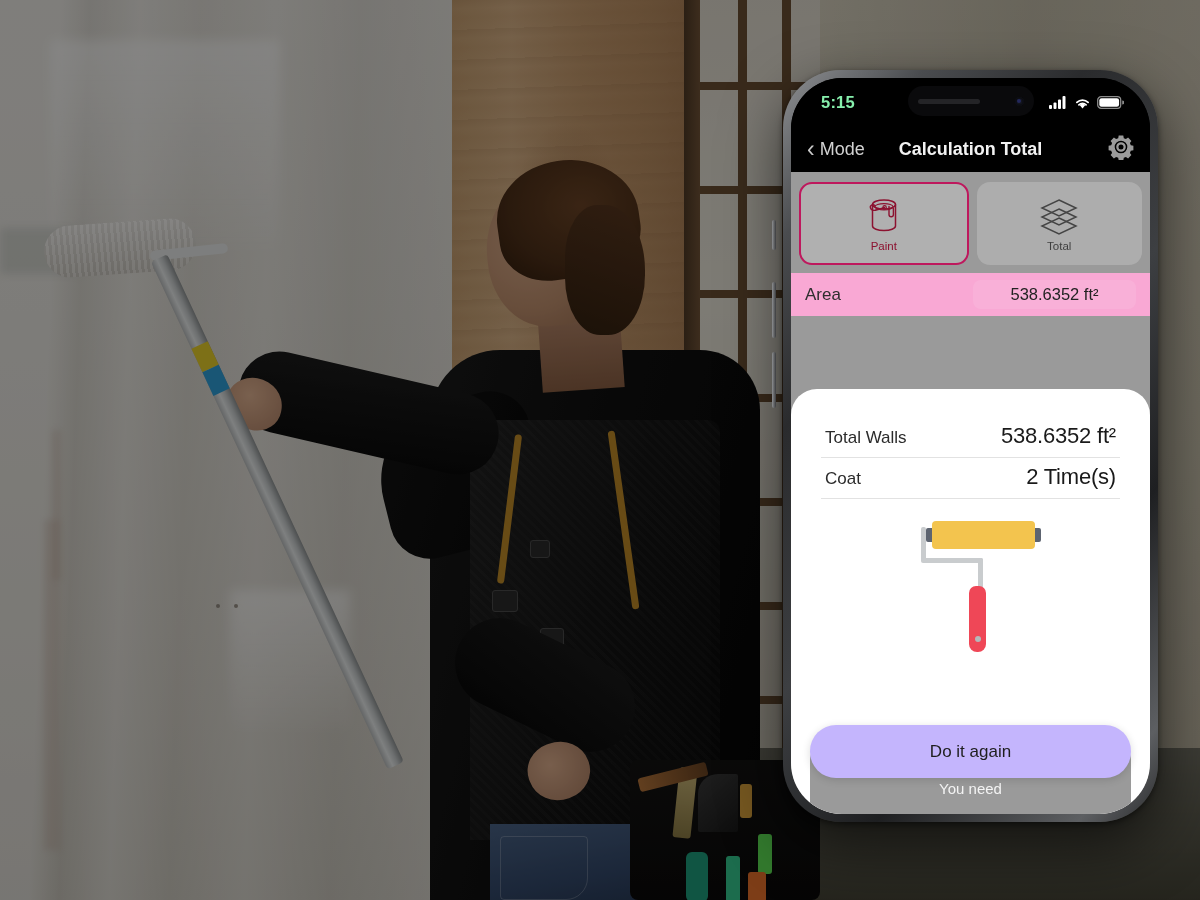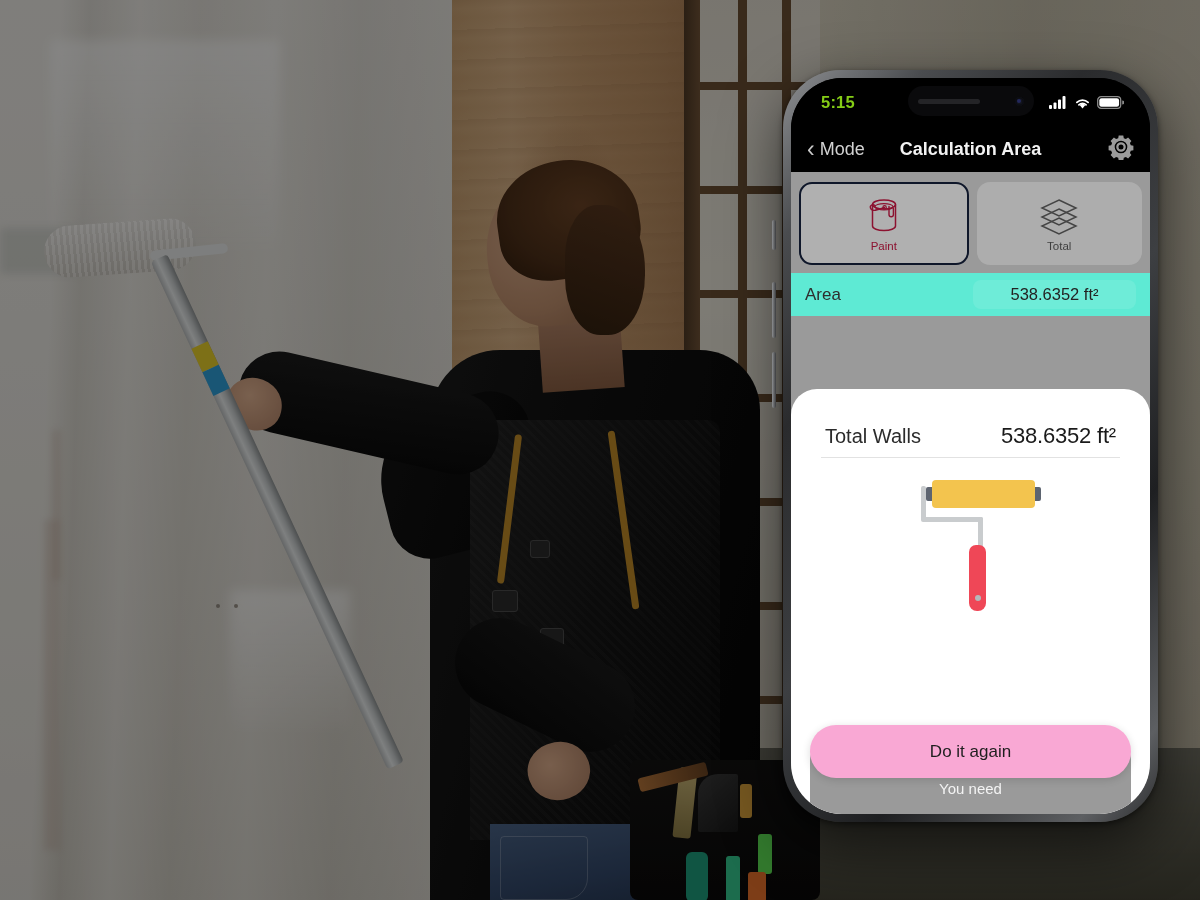--- a/index.html
+++ b/index.html
@@ -219,21 +219,21 @@
   }
   .side-btn {
     position: absolute; left: -11px; width: 4px; border-radius: 3px;
     background: linear-gradient(90deg,#8d8f92,#3a3b3d);
   }
 
   
   .statusbar {
     position: relative; height: 48px; background: #000;
     display: flex; align-items: center; justify-content: space-between;
-    padding: 0 26px 0 30px; color: #84cc16;
+    padding: 0 26px 0 30px; color: #86efac;
   }
   .clock { font-size: 16.5px; font-weight: 600; letter-spacing: .2px; }
   .status-right { display: flex; align-items: center; gap: 6px; }
   .notch {
     position: absolute; left: 50%; transform: translateX(-50%);
     top: 8px; width: 126px; height: 30px; border-radius: 16px;
     background: #0a0a0c;
     display: flex; align-items: center; justify-content: space-between;
     padding: 0 10px;
   }
@@ -259,28 +259,28 @@
   
   .appbody { background: #9a9a9a; height: calc(100% - 94px); position: relative; }
 
   .modes { display: flex; gap: 8px; padding: 10px 8px 8px 8px; }
   .mode {
     flex: 1; height: 83px; border-radius: 13px;
     background: #adadad;
     display: flex; flex-direction: column; align-items: center; justify-content: center;
     gap: 3px; cursor: pointer;
   }
-  .mode.selected { border: 2px solid #0f172a; background: #b0b0b0; align-items: center; }
+  .mode.selected { border: 2px solid #be185d; background: #b0b0b0; align-items: center; }
   .mode-label { font-size: 11.5px; color: #3f3f3f; }
   .mode.selected .mode-label { color: #8c1230; }
 
   .kvrow {
     height: 43px; display: flex; align-items: center;
     padding: 0 14px; justify-content: space-between;
-    background: #5eead4;
+    background: #f9a8d4;
   }
   .kvrow.alt { background: #9e9e9e; }
   .kv-key { font-size: 17px; color: #2e2e2e; }
   .kv-field {
     min-width: 163px; text-align: center; font-size: 16.5px; color: #232323;
     background: rgba(255,255,255,0.10); border-radius: 8px; padding: 5px 12px;
   }
   .unit-wrap { display: flex; align-items: center; gap: 9px; }
   .unit-l { font-size: 12px; color: #1f1f1f; }
   .unit-gal { font-size: 12.5px; color: #8c1230; }
@@ -299,21 +299,21 @@
   .sheet {
     position: absolute; left: 0; right: 0; top: 217px; bottom: 0;
     background: #fff;
     border-radius: 26px 26px 0 0;
     padding: 28px 30px 0 30px;
   }
   .srow {
     display: flex; justify-content: space-between; align-items: baseline;
     border-bottom: 1px solid #e2e2e2; padding: 6px 4px 8px 4px;
   }
-  .srow-key { font-size: 20px; color: #2b2b2b; }
+  .srow-key { font-size: 17px; color: #2b2b2b; }
   .srow-val { font-size: 22px; color: #1a1a1a; letter-spacing: -.2px; }
 
   
   .illus { position: relative; height: 112px; margin-top: 14px; }
   .il-head {
     position: absolute; left: 111px; top: 8px; width: 103px; height: 28px;
     border-radius: 4px; background: #f3c44e;
   }
   .il-cap { position: absolute; width: 8px; height: 14px; border-radius: 2px; background: #5d6470; top: 15px; }
   .il-bar { position: absolute; background: #c9ccce; border-radius: 2px; }
@@ -340,21 +340,21 @@
     position: absolute; left: 19px; right: 19px; bottom: 36px;
     display: flex; gap: 10px; align-items: center;
   }
   .btn-home {
     width: 100px; height: 53px; border-radius: 26px;
     background: #353535; color: #fff; font-size: 17px;
     display: flex; align-items: center; justify-content: center; cursor: pointer;
   }
   .btn-again {
     flex: 1; height: 53px; border-radius: 26px;
-    background: #f9a8d4; color: #1e1e1e; font-size: 17px;
+    background: #c4b5fd; color: #1e1e1e; font-size: 17px;
     display: flex; align-items: center; justify-content: center; cursor: pointer;
     box-shadow: 0 2px 8px rgba(0,0,0,0.14);
   }
 </style>
 </head>
 <body>
 
 <div id="scene">
 
   <div class="wall"></div>
@@ -466,21 +466,21 @@
           <path d="M25.2 4.4 v4.2 a2.1 2.1 0 0 0 0-4.2Z" fill="#fff" opacity=".55"></path>
         </svg>
       </div>
     </div>
 
     <div class="navbar">
       <div class="back-btn">
         <span class="chev">‹</span>
         <span class="back-label">Mode</span>
       </div>
-      <div class="nav-title">Calculation Area</div>
+      <div class="nav-title">Calculation Total</div>
       <div class="gear">
         <svg width="26" height="26" viewBox="0 0 26 26">
           <path fill="#9b9b9b" d="M13 8.2a4.8 4.8 0 1 0 0 9.6 4.8 4.8 0 0 0 0-9.6Zm0 7.3a2.5 2.5 0 1 1 0-5 2.5 2.5 0 0 1 0 5Z"></path>
           <path fill="#9b9b9b" d="M15.3 1.6h-4.6l-.5 2.6-2.1.9-2.2-1.5-3.3 3.3 1.5 2.2-.9 2.1-2.6.5v4.6l2.6.5.9 2.1-1.5 2.2 3.3 3.3 2.2-1.5 2.1.9.5 2.6h4.6l.5-2.6 2.1-.9 2.2 1.5 3.3-3.3-1.5-2.2.9-2.1 2.6-.5v-4.6l-2.6-.5-.9-2.1 1.5-2.2-3.3-3.3-2.2 1.5-2.1-.9Zm-2.3 5.1a6.3 6.3 0 1 1 0 12.6 6.3 6.3 0 0 1 0-12.6Z"></path>
         </svg>
       </div>
     </div>
 
     <div class="appbody">
 
@@ -515,20 +515,24 @@
         <span class="kv-field">538.6352 ft²</span>
       </div>
 
 
       <div class="sheet">
 
         <div class="srow">
           <span class="srow-key">Total Walls</span>
           <span class="srow-val">538.6352 ft²</span>
         </div>
+        <div class="srow">
+          <span class="srow-key">Coat</span>
+          <span class="srow-val">2 Time(s)</span>
+        </div>
 
         <div class="illus">
           <div class="il-cap" style="left:105px;"></div>
           <div class="il-cap" style="left:212px;"></div>
           <div class="il-head"></div>
           <div class="il-bar" style="left:100px; top:14px; width:5px; height:34px;"></div>
           <div class="il-bar" style="left:100px; top:45px; width:62px; height:5px;"></div>
           <div class="il-bar" style="left:157px; top:45px; width:5px; height:32px;"></div>
           <div class="il-handle"></div>
           <div class="il-hole"></div>

